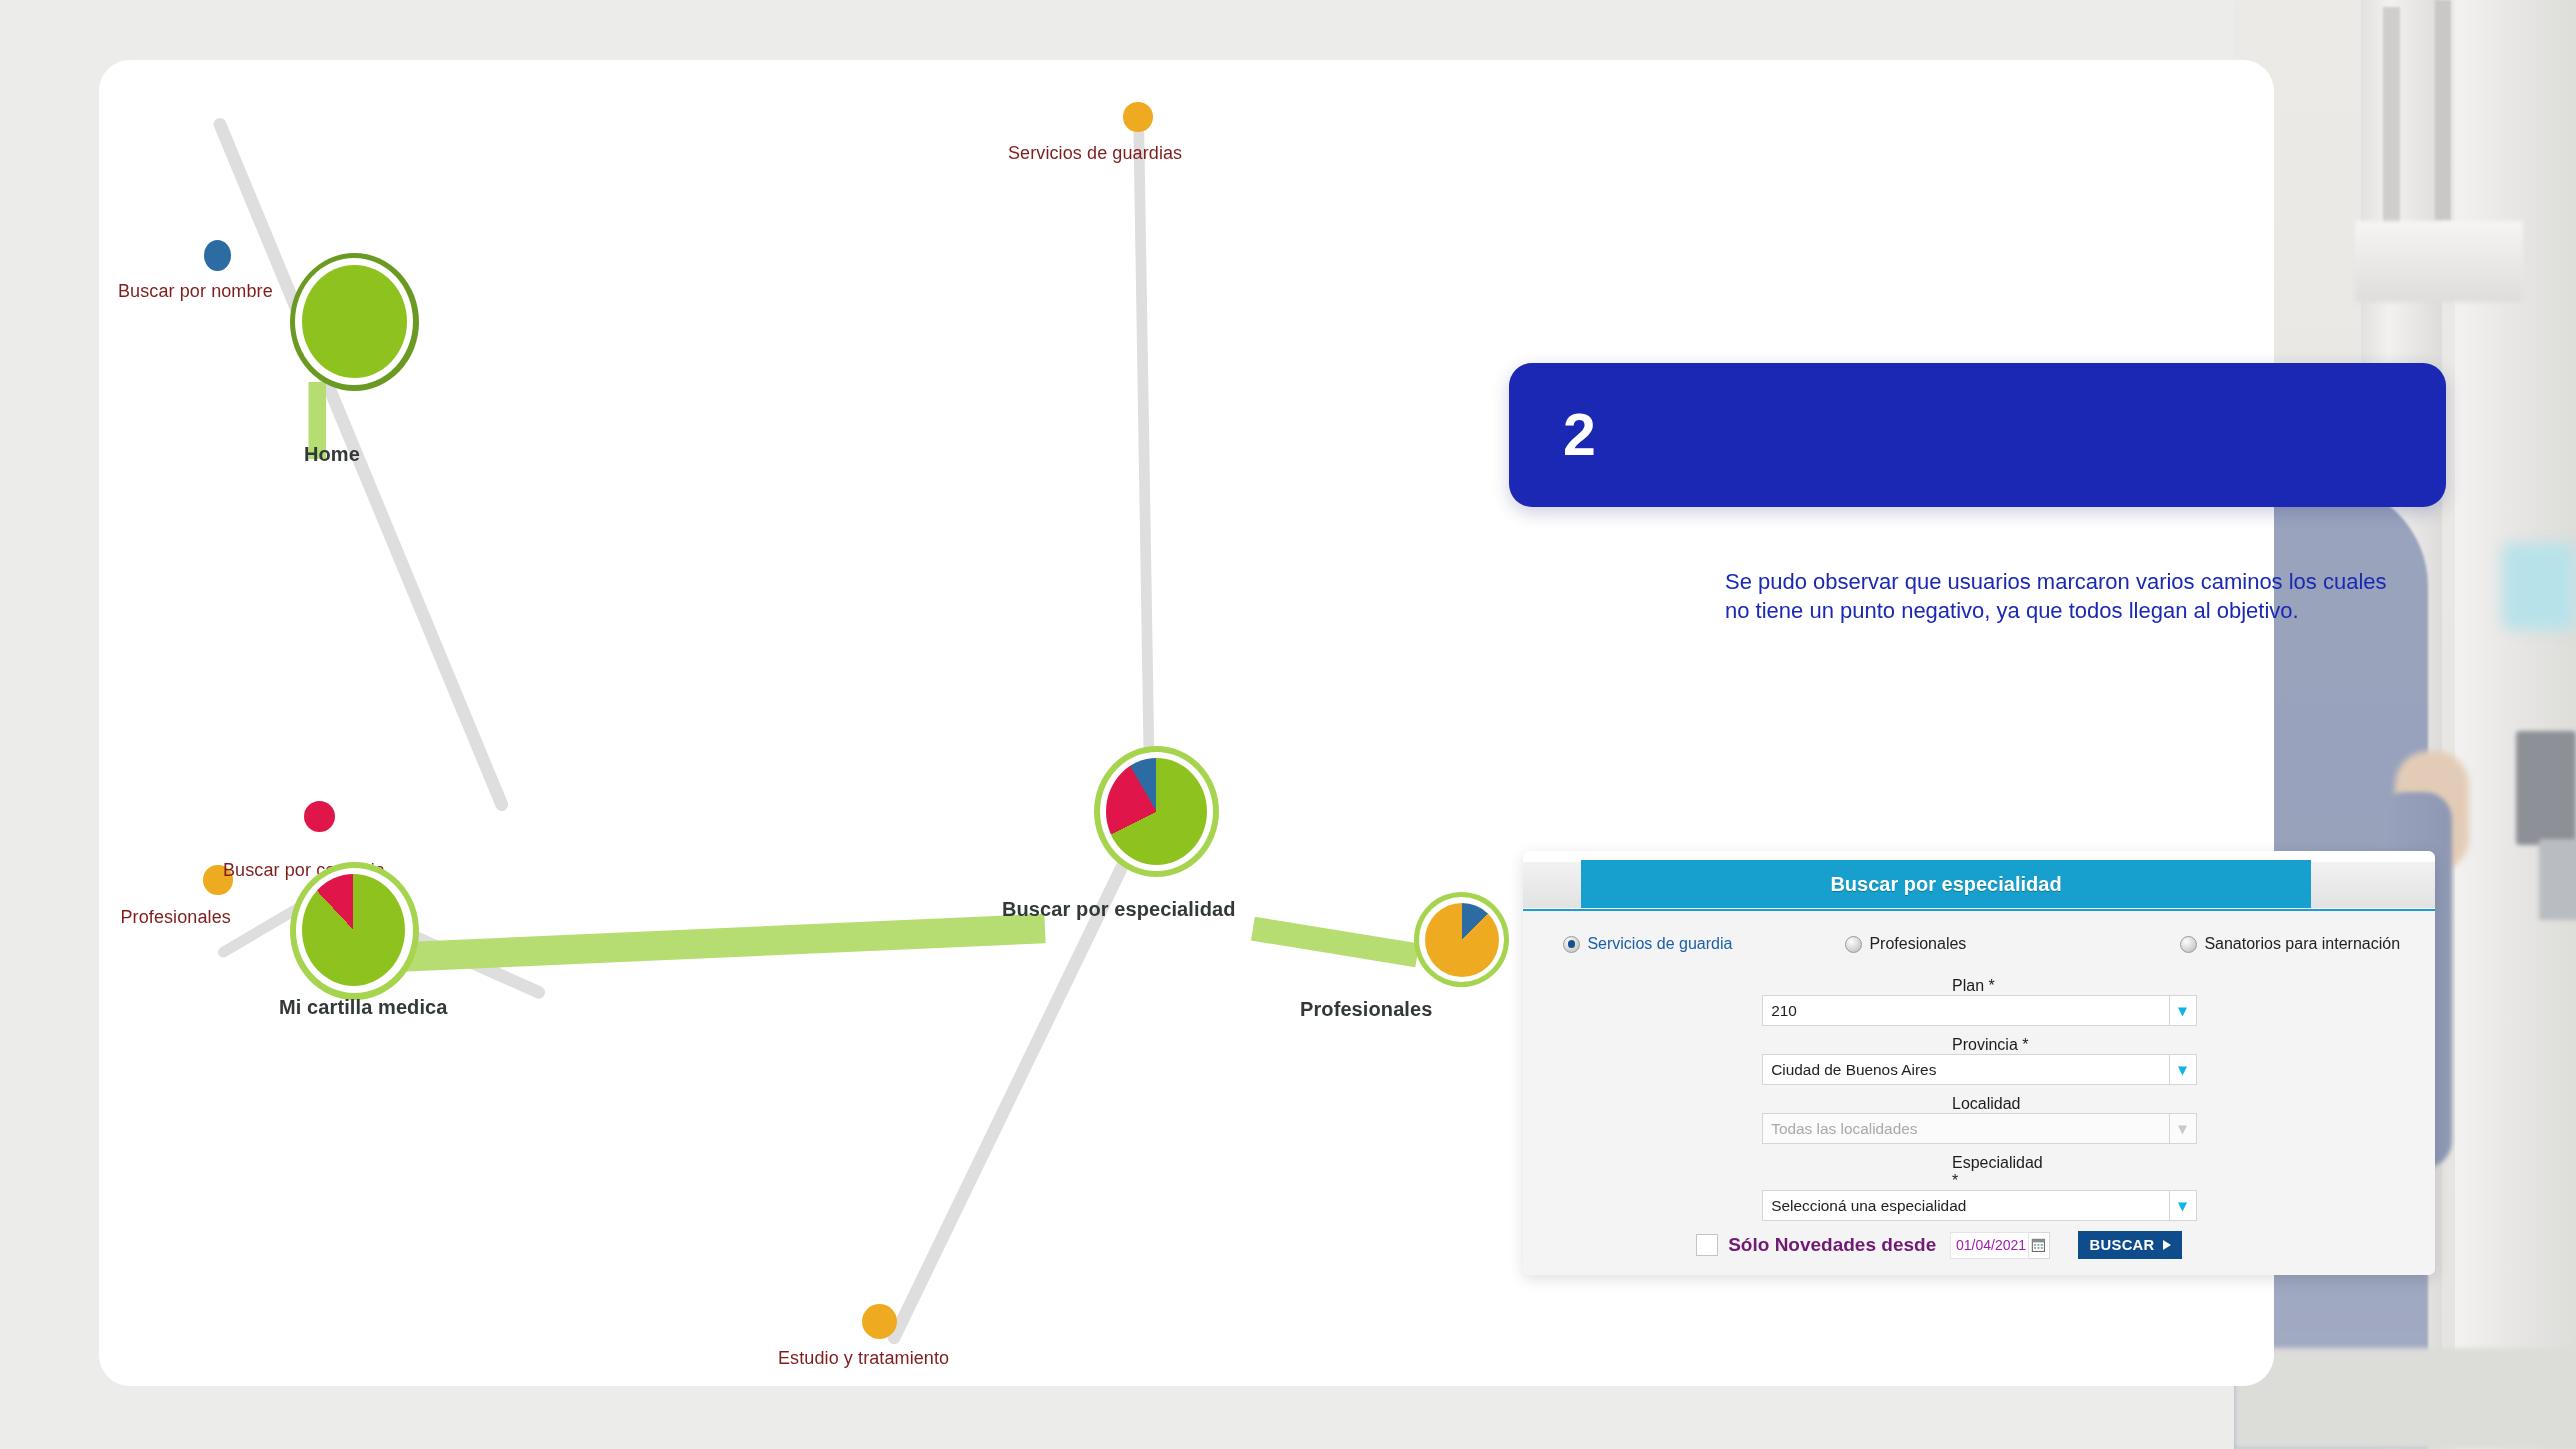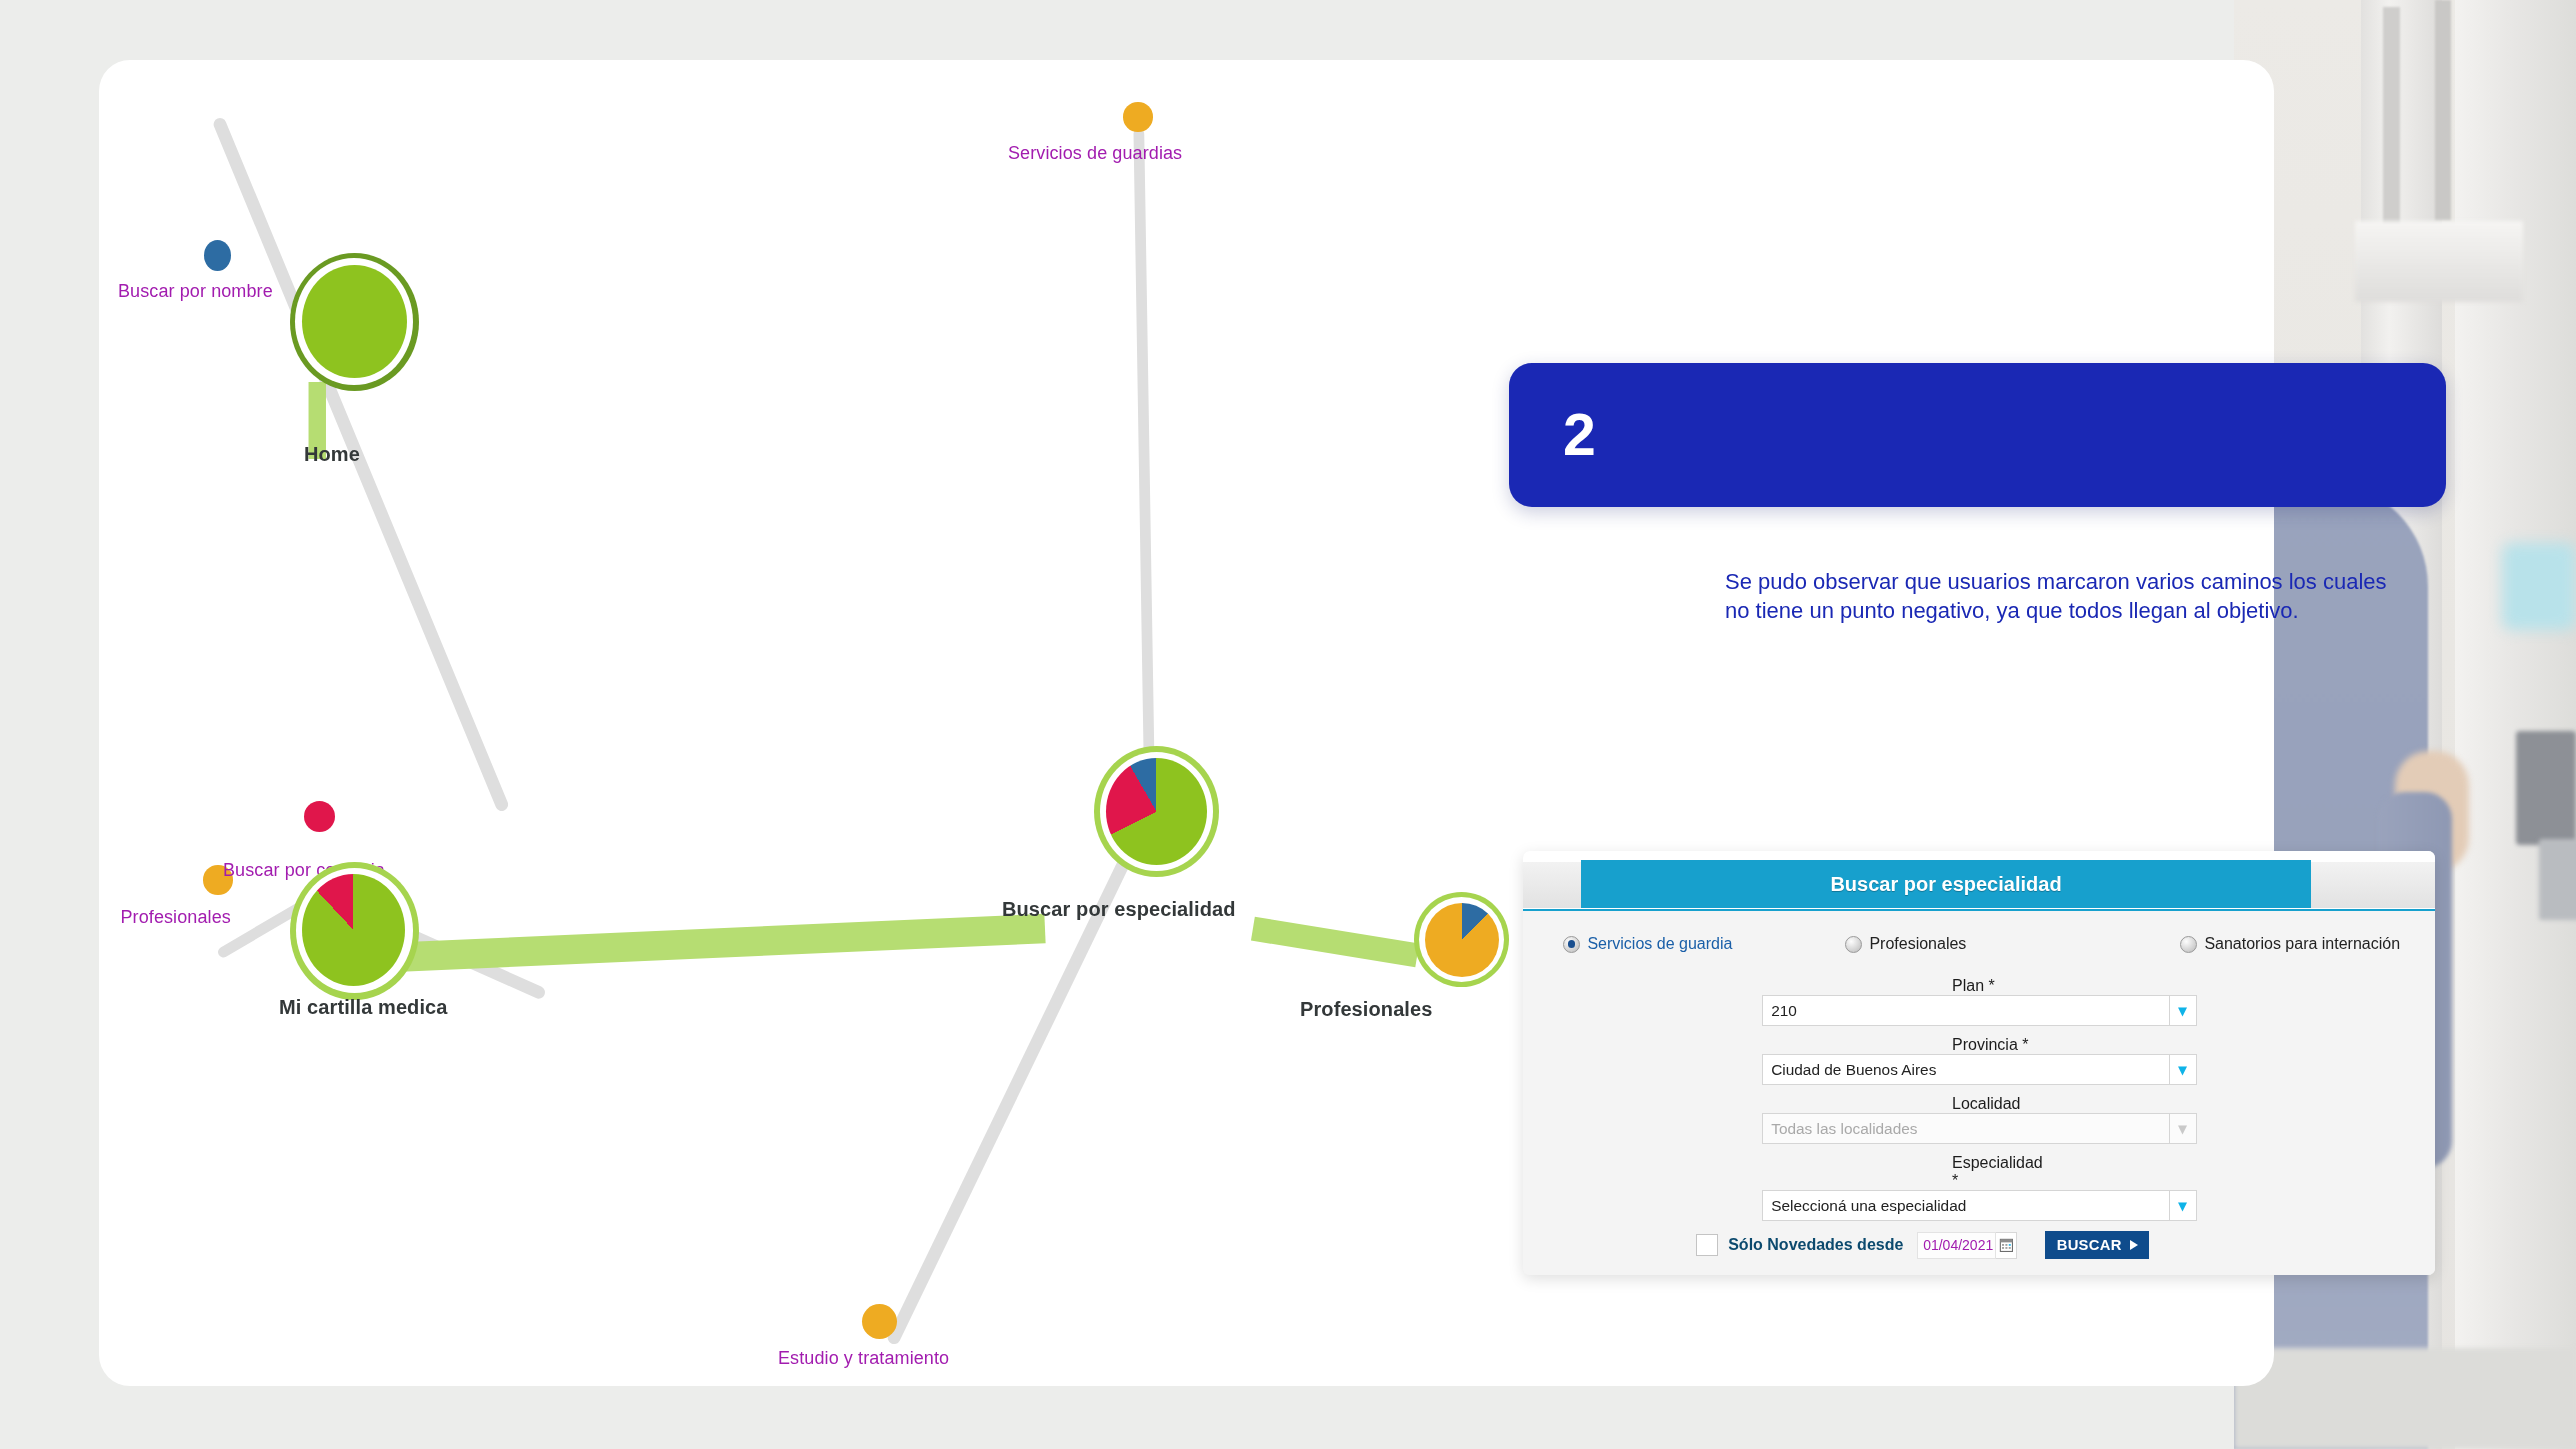--- a/index.html
+++ b/index.html
@@ -82,21 +82,21 @@
   #main-card {
     position:absolute; left:99px; top:60px; width:2175px; height:1326px;
     background:#ffffff; border-radius:31px;
   }
 
   
   #graph { position:absolute; left:0; top:0; width:2175px; height:1326px; }
 
   .node-label {
     position:absolute;
-    color:#a21caf;
+    color:#7f1d1d;
     font-size:18px;
     white-space:nowrap;
     letter-spacing:0.1px;
   }
   .node-label.bold {
     color:#333839;
     font-weight:bold;
     font-size:20px;
   }
 
@@ -200,21 +200,21 @@
     display:flex; align-items:center; justify-content:center;
     color:#0fb3e8; font-size:16px; font-weight:bold;
   }
   .field-arrow.muted { color:#c9c9c9; background:#fbfbfb; }
 
   .bottom-row { display:flex; align-items:center; padding-left:173px; margin-top:8px; }
   .chk {
     width:21.5px; height:21.5px; background:#fff; border:0.7px solid #c4c4c4;
     margin-right:10.7px; flex:0 0 21.5px;
   }
-  .chk-label { font-size:16px; font-weight:bold; color:#0c4a6e; margin-right:13.4px; }
+  .chk-label { font-size:19px; font-weight:bold; color:#701a75; margin-right:13.4px; }
   .date-input {
     width:79px; height:27px; background:#fdfdfd; border:0.7px solid #e3e3e3;
     font-size:14px; color:#a21caf; display:flex; align-items:center; padding-left:5.4px;
   }
   .cal-btn {
     width:21.5px; height:27px; background:#fff; border:0.7px solid #d8d8d8; border-left:none;
     display:flex; align-items:center; justify-content:center;
   }
   .buscar-btn {
     margin-left:28px;

